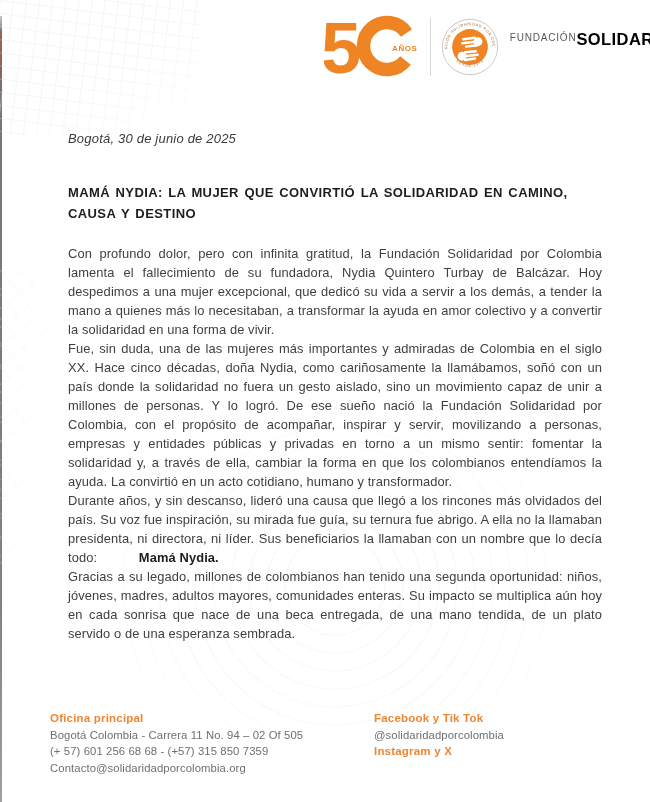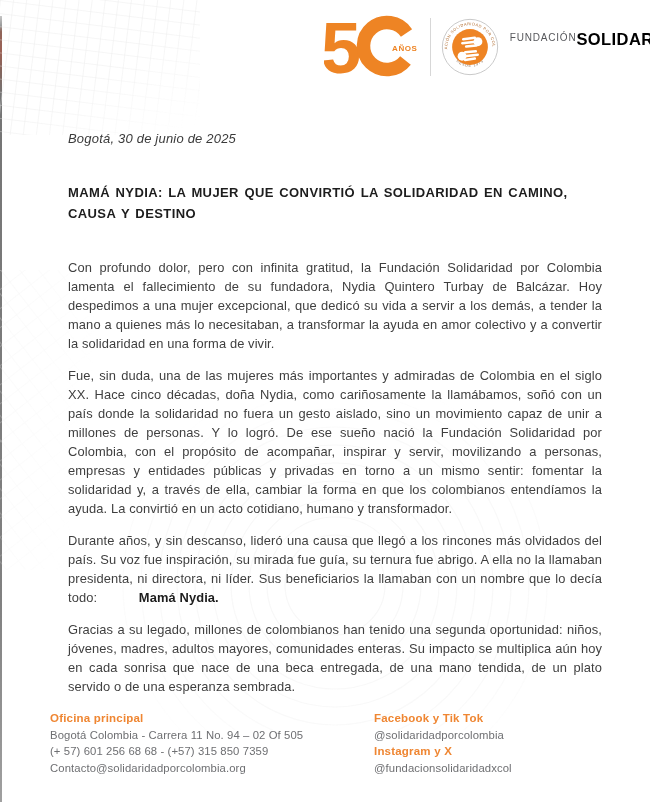--- a/index.html
+++ b/index.html
@@ -42,25 +42,24 @@
   }
   .dateline {
     font-size:13px; font-style:italic; color:#3a3a3a; letter-spacing:.2px;
   }
   .doc-title {
     margin-top:36px;
     font-size:13px; font-weight:bold; color:#1d1d1d;
     letter-spacing:.4px; word-spacing:1.5px; line-height:21px;
   }
   .para {
-    margin-top:13px;
     font-size:12.9px; line-height:19px; color:#3f3f3f;
     text-align:justify; letter-spacing:.1px;
   }
-  .para.first { margin-top:34px; }
+  .para.first { margin-top:20px; }
   .para strong { color:#1d1d1d;padding-left:38px; }
 
   
   .footer {
     position:absolute; left:50px; top:710px; width:566px;
     display:flex; z-index:1;
   }
   .footer-col-left  { width:270px; }
   .footer-col-right { margin-left:6px; }
   .footer { gap:48px; }
@@ -207,17 +206,16 @@
     <div class="footer-col-left">
       <div class="f-heading">Oficina principal</div>
       <div class="f-line">Bogotá Colombia - Carrera 11 No. 94 – 02 Of 505</div>
       <div class="f-line">(+ 57) 601 256 68 68 - (+57) 315 850 7359</div>
       <div class="f-line">Contacto@solidaridadporcolombia.org</div>
     </div>
     <div class="footer-col-right">
       <div class="f-heading">Facebook y Tik Tok</div>
       <div class="f-line">@solidaridadporcolombia</div>
       <div class="f-heading">Instagram y X</div>
-      <div class="f-line">@fundacionsolidaridadxcol</div>
     </div>
   </div>
 
 </div>
 
 </body></html>

